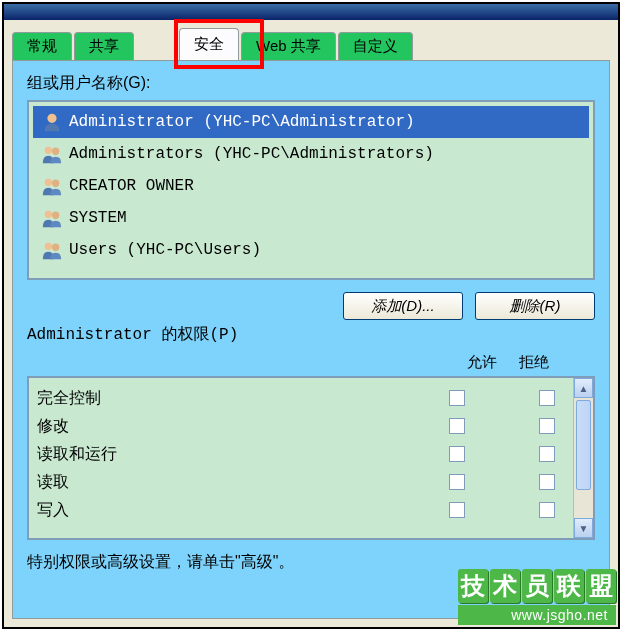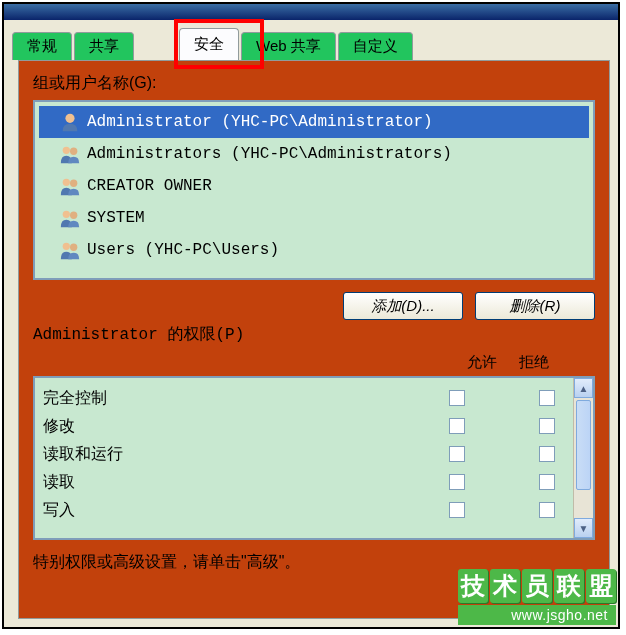--- a/index.html
+++ b/index.html
@@ -60,44 +60,44 @@
       position: absolute;
       border: 4px solid #ff0000;
       left: 170px;
       top: -1px;
       width: 90px;
       height: 50px;
       z-index: 10;
       pointer-events: none;
     }
     .tab-panel {
-      margin: 0 8px 8px 14px;
+      margin: 0 8px 8px 8px;
       border: 1px solid #919b9c;
-      background: #c2410c;
+      background: #7dd3fc;
       padding: 12px 14px;
       height: calc(100% - 48px);
       position: relative;
       z-index: 2;
     }
     .group-label {
       font-size: 16px;
       margin-bottom: 6px;
     }
     .users-box {
       border: 2px solid #7f9db9;
       background: #c8e8d0;
       height: 180px;
       padding: 4px;
       overflow: hidden;
     }
     .user-row {
       display: flex;
       align-items: center;
       height: 32px;
-      padding: 0 20px;
+      padding: 0 8px;
       font-family: "Courier New", monospace;
       font-size: 16px;
       cursor: pointer;
     }
     .user-row.selected {
       background: #316ac5;
       color: #fff;
     }
     .user-icon {
       width: 22px;

